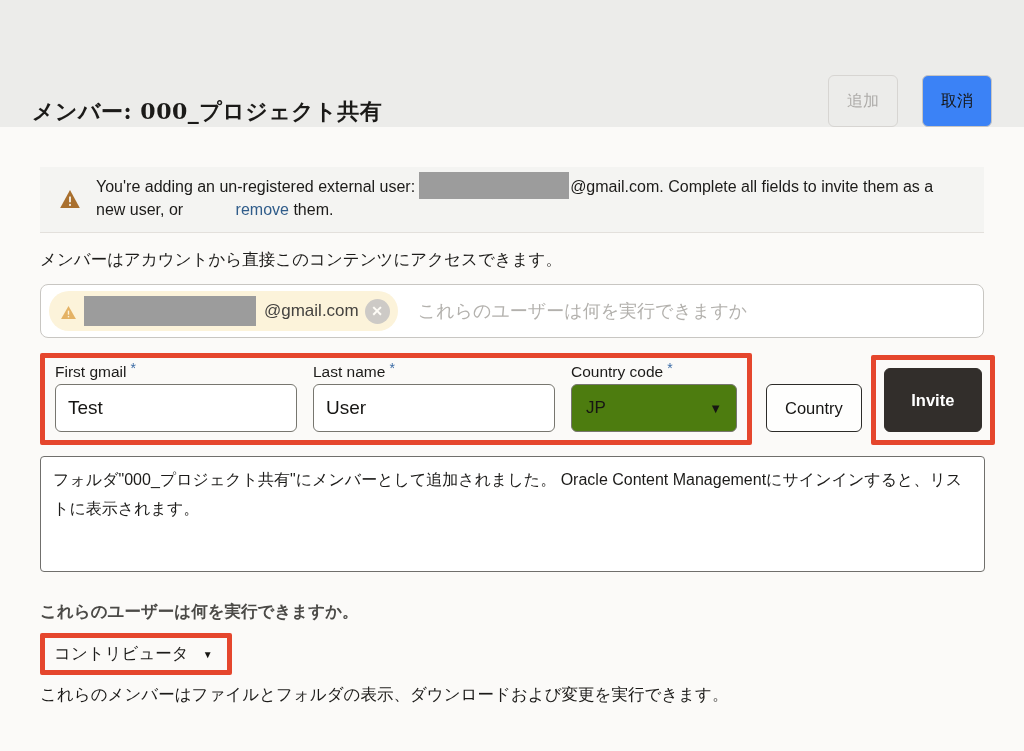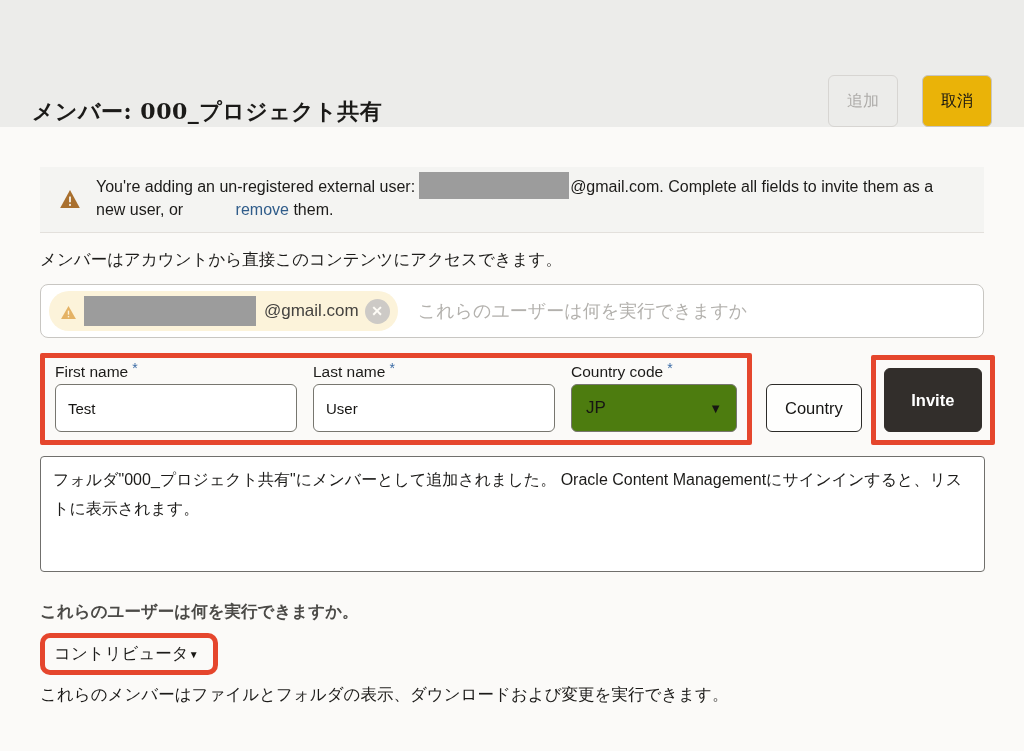--- a/index.html
+++ b/index.html
@@ -24,21 +24,21 @@
   }
   .hdr-btn {
     font-family: inherit; font-size: 16px;
     padding: 0 18px; height: 52px; border-radius: 6px;
     cursor: pointer;
   }
   .hdr-btn.disabled {
     background: #ececea; border: 1px solid #d7d5d2; color: #aeaca9; cursor: default;
   }
   .hdr-btn.normal {
-    background: #eab308; border: 1px solid #c7c5c2; color: #161513;
+    background: #3b82f6; border: 1px solid #c7c5c2; color: #161513;
   }
   .hdr-actions { display: flex; gap: 24px; }
 
   
   .content { padding: 0 40px; }
 
   .alert {
     margin-top: 40px; background: #f4f4f2;
     border-bottom: 1px solid #e3e0dc;
     display: flex; align-items: center; gap: 16px;
@@ -78,21 +78,21 @@
   .form-row { margin-top: 15px; display: flex; align-items: flex-end; }
   .red-box { border: 5px solid #e5462d; }
   .fields-box {
     display: flex; gap: 16px; padding: 2px 10px 8px 10px; border-radius: 2px;
   }
   .field { display: flex; flex-direction: column; }
   .field-label { font-size: 15.5px; color: #1c1b19; margin-bottom: 3px; }
   .req { color: #3b6ba5; font-size: 14px; vertical-align: 4px; margin-left: 4px; }
   .text-input {
     height: 48px; border: 1px solid #77766f; border-radius: 6px; background: #fff;
-    font-family: inherit; font-size: 15px; color: #161513; padding: 0 12px;
+    font-family: inherit; font-size: 19px; color: #161513; padding: 0 12px;
   }
   .w-first { width: 242px; }
   .w-last  { width: 242px; }
   .select-box {
     height: 48px; width: 166px; border: 1px solid #77766f; border-radius: 6px;
     background: #4d7c0f; display: flex; align-items: center; justify-content: space-between;
     padding: 0 14px; font-size: 17px; cursor: pointer;
   }
   .caret-down { font-size: 13px; color: #171613; }
   .btn-cancel {
@@ -112,22 +112,22 @@
   .message-area {
     margin-top: 11px; width: 945px; height: 116px;
     border: 1px solid #706f6c; border-radius: 4px; background: #fff;
     font-family: inherit; font-size: 16px; line-height: 29px; color: #1c1b19;
     padding: 8px 12px; resize: none;
   }
 
   
   .perm-question { margin-top: 25px; font-size: 16.5px; font-weight: bold; color: #4b4a47; }
   .role-box {
-    margin-top: 10px; display: inline-flex; align-items: center; 
-    padding: 5px 14px 5px 9px; border-radius: 10px; cursor: pointer;
+    margin-top: 10px; display: inline-flex; align-items: center; gap: 14px;
+    padding: 5px 14px 5px 9px; border-radius: 2px; cursor: pointer;
   }
   .role-label { font-size: 16.5px; color: #1c1b19; }
   .role-caret { font-size: 10px; color: #171613; }
   .perm-desc { margin-top: 9px; font-size: 16.5px; color: #1c1b19; }
 </style>
 </head>
 <body>
 
 <div class="header">
   <h1>メンバー: 000_プロジェクト共有</h1>
@@ -166,21 +166,21 @@
       <span class="redact in-chip"></span>
       <span class="chip-text">@gmail.com</span>
       <button class="chip-x">✕</button>
     </span>
     <span class="recipient-placeholder">これらのユーザーは何を実行できますか</span>
   </div>
 
   <div class="form-row">
     <div class="red-box fields-box">
       <div class="field">
-        <span class="field-label"><span>First name</span><span class="req">*</span></span>
+        <span class="field-label"><span>First gmail</span><span class="req">*</span></span>
         <input class="text-input w-first" type="text" value="Test" style="">
       </div>
       <div class="field">
         <span class="field-label"><span>Last name</span><span class="req">*</span></span>
         <input class="text-input w-last" type="text" value="User" style="">
       </div>
       <div class="field">
         <span class="field-label"><span>Country code</span><span class="req">*</span></span>
         <div class="select-box">
           <span>JP</span>

